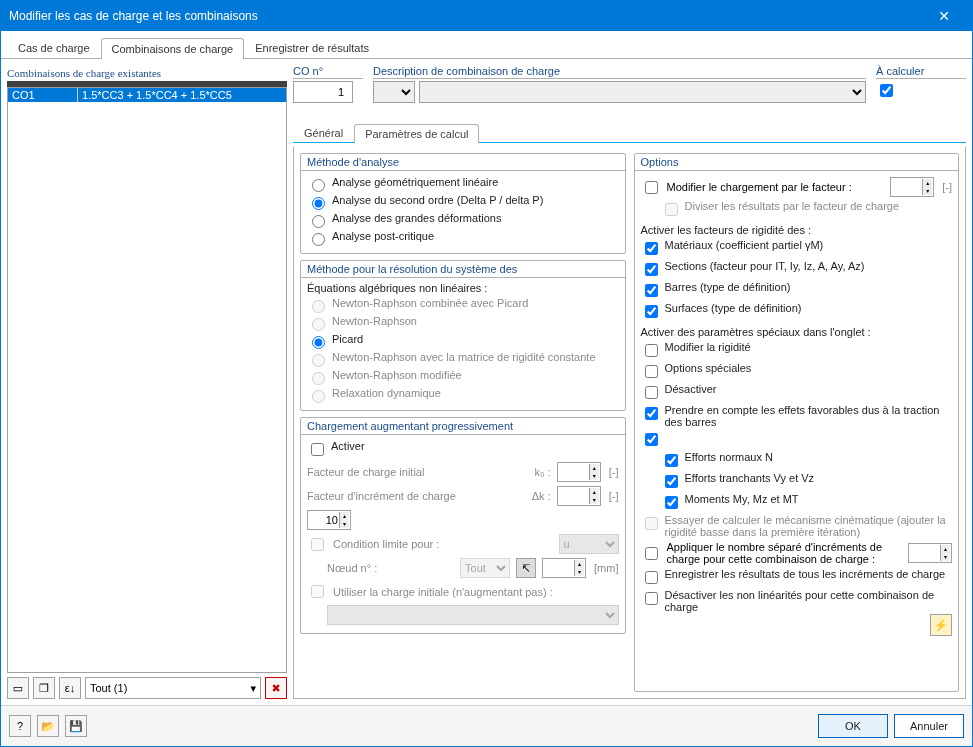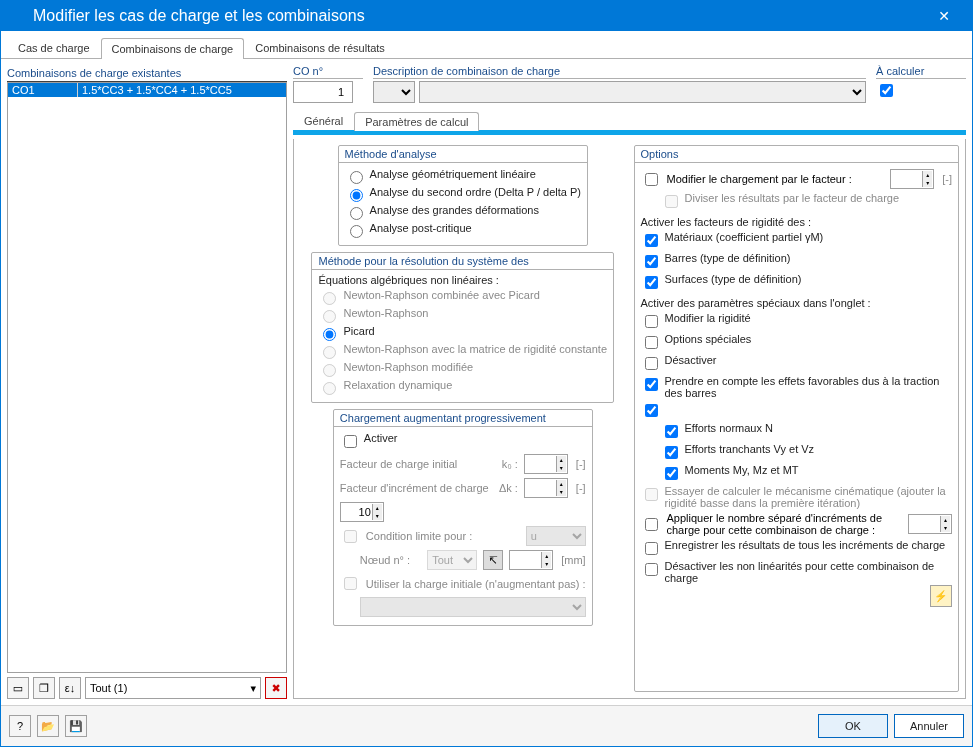--- a/index.html
+++ b/index.html
@@ -1,47 +1,47 @@
 <!DOCTYPE html>
 <html><head>
 <meta charset="utf-8">
 <style>
 * { box-sizing: border-box; font-family: "Segoe UI", Tahoma, sans-serif; font-size: 11px; }
 body { margin: 0; background: #f0f0f0; }
 .window { width: 973px; height: 747px; background: #fff; display: flex; flex-direction: column; border: 1px solid #0078d7; }
 .titlebar { background: #0078d7; color: #fff; height: 30px; display: flex; align-items: center; padding: 0 8px; }
-.titlebar .title { flex: 1; font-size: 16px; margin-left: 24px; }
+.titlebar .title { flex: 1; font-size: 12px; }
 .titlebar .close { width: 40px; text-align: center; cursor: pointer; font-size: 14px; }
 .tabs { display: flex; border-bottom: 1px solid #b0b0b0; padding: 6px 6px 0 6px; background:#fff;align-items:center; }
 .tab { padding: 4px 10px; border: 1px solid transparent; border-bottom: none; cursor: pointer; color: #333; border-top-left-radius:3px; border-top-right-radius:3px;}
 .tab.active { border-color: #b0b0b0; background: #fff; position: relative; top: 1px; }
 .content { flex: 1; display: flex; padding: 6px; gap: 6px; overflow:hidden;}
 .left { width: 280px; display: flex; flex-direction: column; }
-.left-header { color: #1a4c8b; border-bottom: 1px solid #404040; padding: 2px 0; }
+.left-header { color: #1a4c8b; border-bottom: 6px solid #404040; padding: 2px 0; font-family: Liberation Serif, serif; }
 .grid { flex:1; border: 1px solid #a0a0a0; background:#fff; overflow:auto;}
 .grid-row { display: flex; }
 .grid-row.sel { background: #0078d7; color: #fff; }
 .grid-row .c1 { width: 70px; padding: 1px 4px; border-right: 1px solid #d0d0d0; }
 .grid-row .c2 { flex:1; padding: 1px 4px; }
 .left-tools { display:flex; gap:4px; align-items:center; padding-top:4px;}
 .tool-btn { width:22px; height:22px; border:1px solid #a0a0a0; background:#f5f5f5; display:flex;align-items:center;justify-content:center; cursor:pointer; font-size:11px;}
 .tool-sel { flex:1; height:22px; border:1px solid #a0a0a0; background:#fff; padding:0 4px; display:flex; align-items:center;}
 .right { flex:1; display:flex; flex-direction:column; gap:4px; }
 .top-fields { display:flex; gap:10px; }
 .field-group { display:flex; flex-direction:column; gap:2px; }
 .field-label { color:#1a4c8b; border-bottom:1px solid #b0b0b0; padding-bottom:1px;}
 .num-input { width:60px; height:22px; border:1px solid #a0a0a0; text-align:right; padding:0 8px; }
 .sel-small { width:42px; height:22px; border:1px solid #a0a0a0; background:#eee;}
 .desc-input { width:300px; height:22px; border:1px solid #a0a0a0; padding:0 4px;}
 .chk { margin-right:4px; }
-.subtabs { display:flex; border-bottom:5px solid #0ea5e9; margin-top:4px;}
+.subtabs { display:flex; border-bottom:1px solid #0ea5e9; margin-top:16px;}
 .subtab { padding:3px 10px; border:1px solid transparent; border-bottom:none; cursor:pointer; color:#444; border-top-left-radius:3px; border-top-right-radius:3px;}
 .subtab.active { border-color:#b0b0b0; background:#fff; position:relative; top:1px;}
 .panel-body { flex:1; display:flex; gap:8px; border:1px solid #b0b0b0; border-top:none; padding:6px; overflow:auto;}
-.col { flex:1; display:flex; flex-direction:column; gap:6px;align-items:center;}
+.col { flex:1; display:flex; flex-direction:column; gap:6px;}
 .section { border:1px solid #b0b0b0; padding:4px 6px 6px 6px; border-radius:2px;}
 .section-h { color:#1a4c8b; margin:-4px -6px 4px -6px; padding:2px 6px; border-bottom:1px solid #b0b0b0;}
 .radio-row, .chk-row { display:flex; align-items:flex-start; gap:4px; padding:1px 0; color:#222;}
 .chk-row.disabled, .radio-row.disabled { color:#8a8a8a; }
 .chk-row.indent { padding-left:20px; }
 .small-label { color:#8a8a8a; }
 .unit { color:#8a8a8a; padding-left:2px;}
 .form-row { display:flex; align-items:center; gap:6px; padding:2px 0;}
 .form-row .lbl { flex:1; }
 .footer { display:flex; justify-content:space-between; align-items:center; padding:8px; border-top:1px solid #d0d0d0; background:#f5f5f5;}
@@ -61,21 +61,21 @@
 
 <div class="window">
   <div class="titlebar">
     <div class="title">Modifier les cas de charge et les combinaisons</div>
     <div class="close">✕</div>
   </div>
 
   <div class="tabs">
     <div class="tab">Cas de charge</div>
     <div class="tab active">Combinaisons de charge</div>
-    <div class="tab">Combinaisons de résultats</div>
+    <div class="tab">Enregistrer de résultats</div>
   </div>
 
   <div class="content">
     <div class="left">
       <div class="left-header">Combinaisons de charge existantes</div>
       <div class="grid">
         <div class="grid-row sel">
           <div class="c1">CO1</div>
           <div class="c2">1.5*CC3 + 1.5*CC4 + 1.5*CC5</div>
         </div>
@@ -247,20 +247,24 @@
               </div>
             <label class="chk-row disabled indent">
                 <input type="checkbox" disabled="" style="">
                 <span>Diviser les résultats par le facteur de charge</span>
               </label>
 
             <div class="sec-bold">Activer les facteurs de rigidité des :</div>
             <label class="chk-row">
                 <input type="checkbox" checked="" style="">
                 <span>Matériaux (coefficient partiel γM)</span>
+              </label>
+            <label class="chk-row">
+                <input type="checkbox" checked="" style="">
+                <span>Sections (facteur pour IT, Iy, Iz, A, Ay, Az)</span>
               </label>
             <label class="chk-row">
                 <input type="checkbox" checked="" style="">
                 <span>Barres (type de définition)</span>
               </label>
             <label class="chk-row">
                 <input type="checkbox" checked="" style="">
                 <span>Surfaces (type de définition)</span>
               </label>
 

